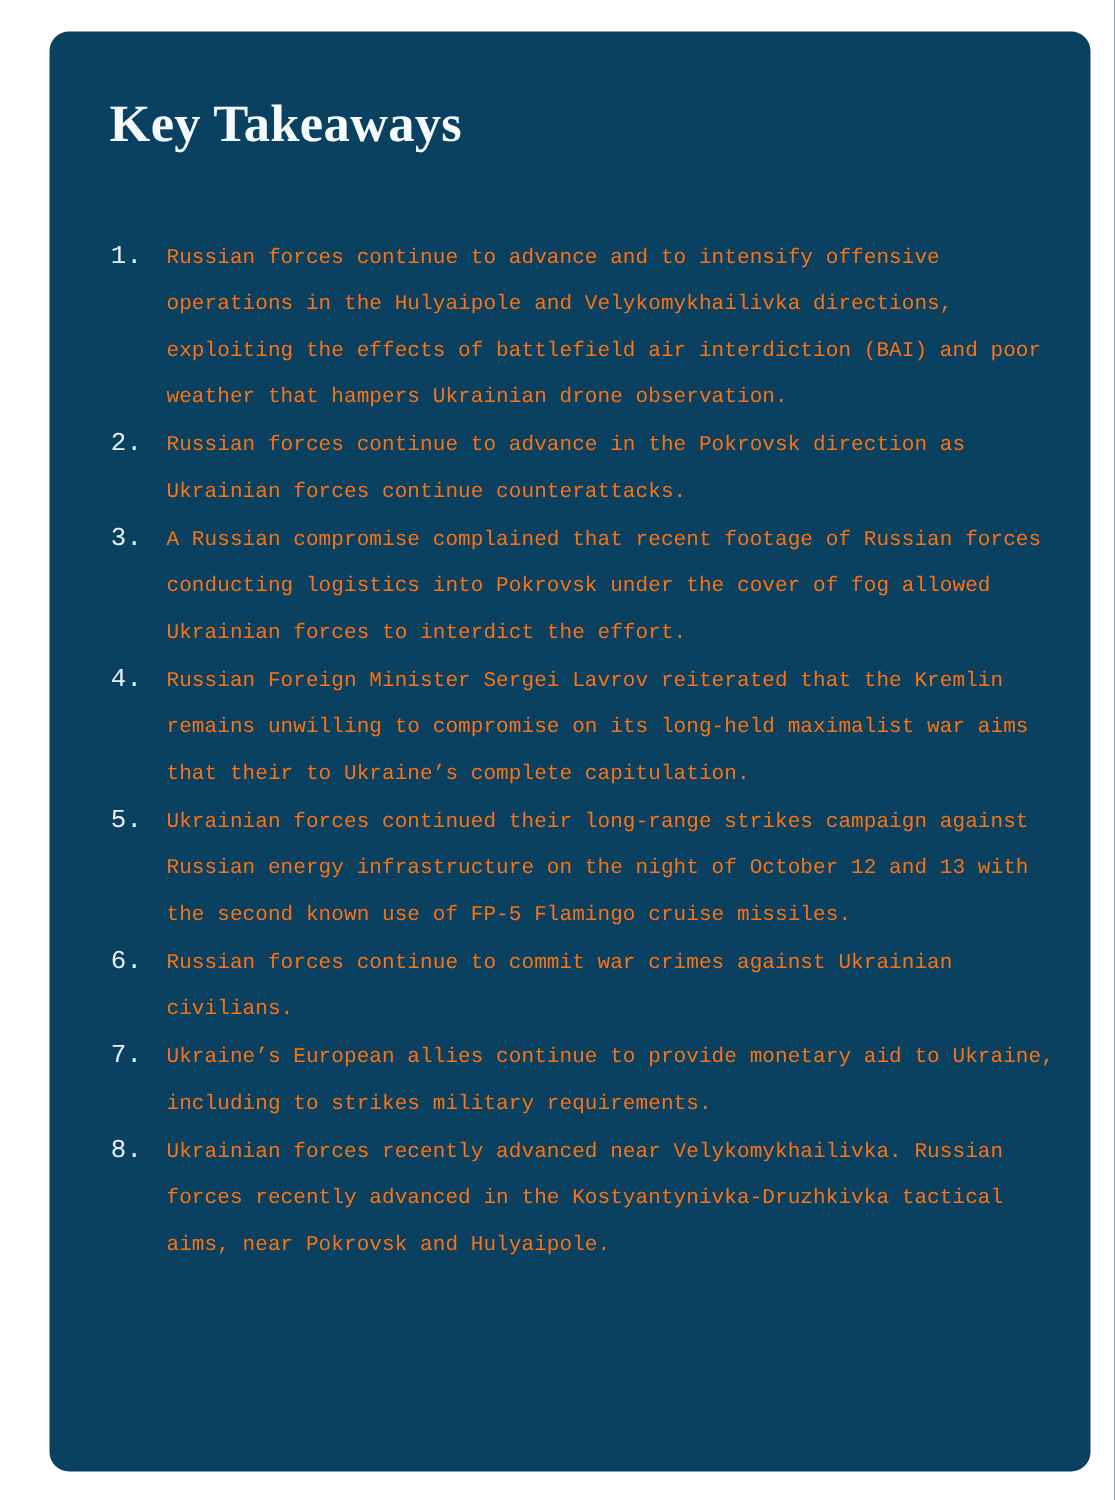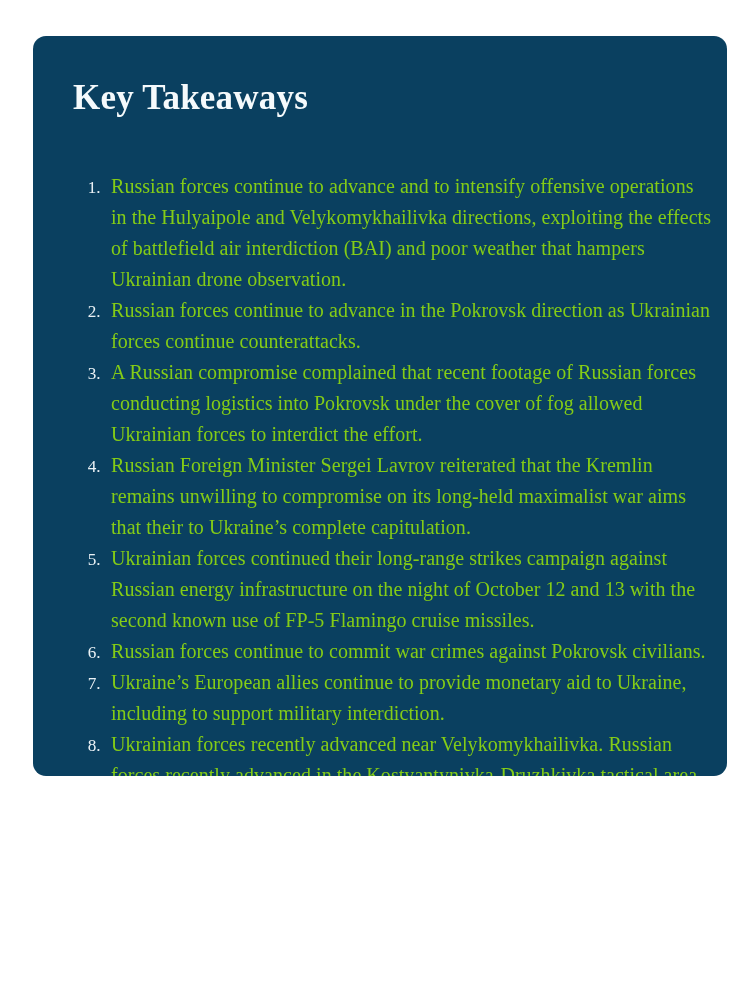--- a/index.html
+++ b/index.html
@@ -10,23 +10,23 @@
     width: 743px;
     height: 1000px;
     background: #ffffff;
     font-family: "Liberation Sans", sans-serif;
     overflow: hidden;
   }
 
   .card {
     position: absolute;
     left: 33px;
-    top: 36px;
+    top: 21px;
     width: 694px;
-    height: 740px;
+    height: 960px;
     background: #0a4060;
     border-radius: 13px;
     box-sizing: border-box;
     overflow: hidden;
     padding-left: 16px;
   }
 
   .card-title {
     position: absolute;
     left: 40px;
@@ -46,25 +46,25 @@
     left: 40px;
     top: 135px;
     width: 608px;
     margin: 0;
     padding: 0 0 0 32px;
     list-style-position: outside;
     color: #eaf1f5;
   }
 
   .takeaways-list > li {
-    font-family: Liberation Serif, serif;
-    font-size: 20px;
+    font-family: Liberation Mono, monospace;
+    font-size: 14px;
     line-height: 31px;
     letter-spacing: 0.05px;
-    color: #84cc16;
+    color: #f97316;
     margin: 0;
     padding: 0 0 0 6px;
   }
 
   .takeaways-list > li::marker {
     color: #eaf1f5;
     font-size: 17.2px;
   }
 </style>
 </head>
@@ -72,17 +72,17 @@
 
 <div class="card">
   <h1 class="card-title">Key Takeaways</h1>
 
   <ol class="takeaways-list">
     <li>Russian forces continue to advance and to intensify offensive operations in the Hulyaipole and Velykomykhailivka directions, exploiting the effects of battlefield air interdiction (BAI) and poor weather that hampers Ukrainian drone observation.</li>
     <li>Russian forces continue to advance in the Pokrovsk direction as Ukrainian forces continue counterattacks.</li>
     <li>A Russian compromise complained that recent footage of Russian forces conducting logistics into Pokrovsk under the cover of fog allowed Ukrainian forces to interdict the effort.</li>
     <li>Russian Foreign Minister Sergei Lavrov reiterated that the Kremlin remains unwilling to compromise on its long-held maximalist war aims that their to Ukraine’s complete capitulation.</li>
     <li>Ukrainian forces continued their long-range strikes campaign against Russian energy infrastructure on the night of October 12 and 13 with the second known use of FP-5 Flamingo cruise missiles.</li>
-    <li>Russian forces continue to commit war crimes against Pokrovsk civilians.</li>
-    <li>Ukraine’s European allies continue to provide monetary aid to Ukraine, including to support military interdiction.</li>
-    <li>Ukrainian forces recently advanced near Velykomykhailivka. Russian forces recently advanced in the Kostyantynivka-Druzhkivka tactical area, near Pokrovsk and Hulyaipole.</li>
+    <li>Russian forces continue to commit war crimes against Ukrainian civilians.</li>
+    <li>Ukraine’s European allies continue to provide monetary aid to Ukraine, including to strikes military requirements.</li>
+    <li>Ukrainian forces recently advanced near Velykomykhailivka. Russian forces recently advanced in the Kostyantynivka-Druzhkivka tactical aims, near Pokrovsk and Hulyaipole.</li>
   </ol>
 </div>
 
 </body></html>

